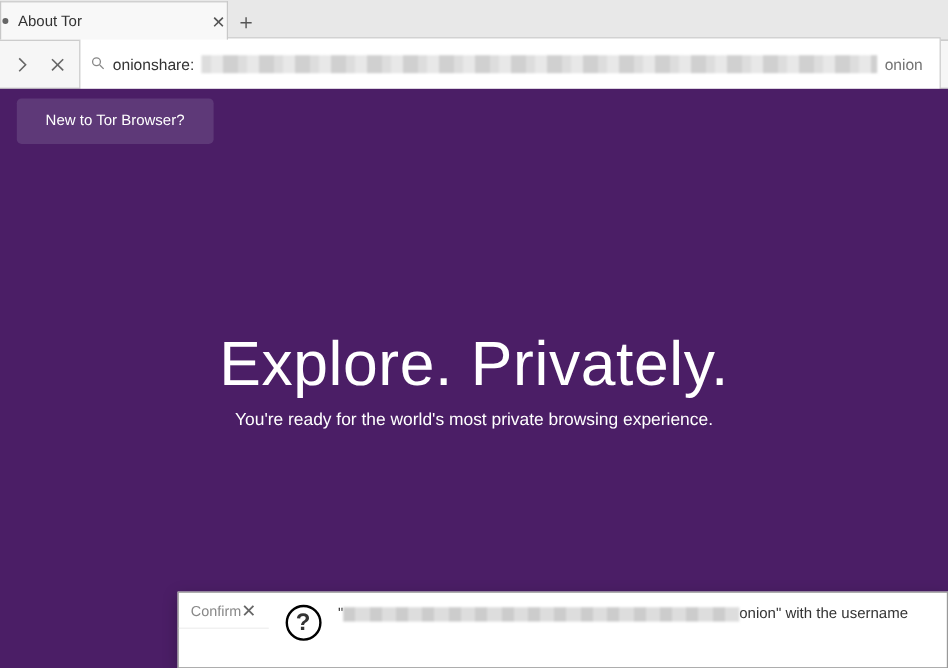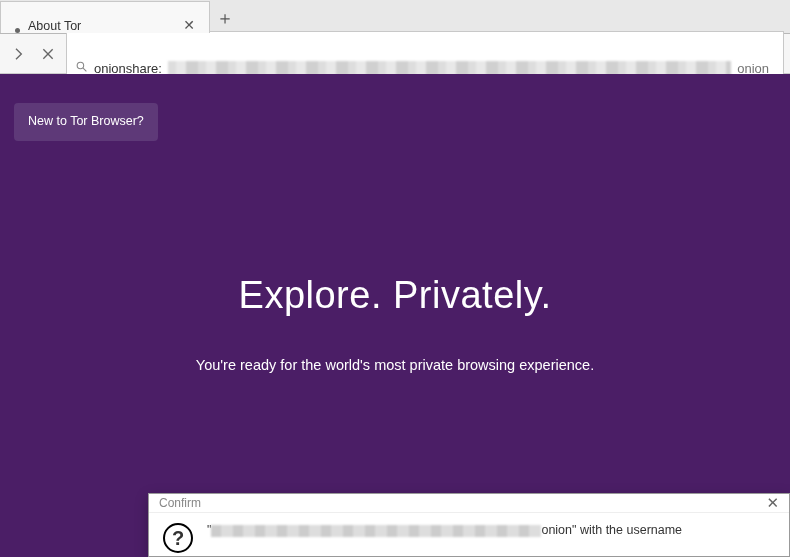--- a/index.html
+++ b/index.html
@@ -1,35 +1,35 @@
 <!DOCTYPE html>
 <html><head>
 <meta charset="utf-8">
 <style>
 *{margin:0;padding:0;box-sizing:border-box;font-family:"Segoe UI",Arial,sans-serif}
 body{width:790px;height:557px;overflow:hidden;background:#f0f0f0;position:relative}
 .tabbar{height:34px;background:#e8e8e8;display:flex;align-items:flex-end;border-bottom:1px solid #b8b8b8}
-.tab{height:32px;width:210px;background:#f8f8f8;border:1px solid #c8c8c8;border-bottom:none;display:flex;align-items:flex-end;padding:0 14px;font-size:12.5px;color:#333;position:relative}
+.tab{height:32px;width:190px;background:#f8f8f8;border:1px solid #c8c8c8;border-bottom:none;display:flex;align-items:center;padding:0 1px;font-size:12.5px;color:#333;position:relative}
 .tab .dot{width:5px;height:5px;border-radius:50%;background:#666;margin-right:8px}
 .tab .close{margin-left:auto;color:#555;font-size:14px;cursor:pointer}
 .newtab{width:30px;height:30px;display:flex;align-items:center;justify-content:center;color:#555;font-size:18px;cursor:pointer}
 .toolbar{height:40px;background:#f6f6f6;display:flex;align-items:center;padding:0 6px;gap:6px;border-bottom:1px solid #ccc}
 .navbtn{width:24px;height:24px;display:flex;align-items:center;justify-content:center;color:#555}
 .navbtn svg{width:16px;height:16px;stroke:#666;stroke-width:2;fill:none}
-.urlbar{flex:1;height:46px;background:#fff;border:1px solid #c8c8c8;display:flex;align-items:flex-end;padding:0 8px;gap:6px;font-size:13px;color:#333}
+.urlbar{flex:1;height:46px;background:#fff;border:1px solid #c8c8c8;display:flex;align-items:center;padding:0 8px;gap:6px;font-size:13px;color:#333}
 .urlbar .sicon svg{width:13px;height:13px;stroke:#888;stroke-width:2;fill:none}
 .url-pre{color:#333}
 .url-blur{flex:1;height:15px;background:repeating-linear-gradient(90deg,#ddd 0 8px,#e8e8e8 8px 18px,#d0d0d0 18px 30px);filter:blur(1px)}
 .url-suf{color:#737373;padding-right:6px}
 .content{position:absolute;top:74px;left:0;right:0;bottom:0;background:#4b1e66}
-.tooltip{position:absolute;top:29px;left:14px;background:#5e3978;color:#fff;font-size:12.5px;padding:10px 14px;border-radius:4px;text-align:center;line-height:1.4}
+.tooltip{position:absolute;top:8px;left:14px;background:#5e3978;color:#fff;font-size:12.5px;padding:10px 24px;border-radius:4px;text-align:center;line-height:1.4}
 .hero{position:absolute;top:200px;left:0;right:0;text-align:center;color:#fff}
-.hero h1{font-size:38px;font-weight:400;margin-bottom:40px;letter-spacing:.5px}
+.hero h1{font-size:52px;font-weight:400;margin-bottom:8px;letter-spacing:.5px}
 .hero p{font-size:14.5px;font-weight:400}
-.dialog{position:absolute;left:148px;right:0;bottom:0;top:419px;background:#fff;border:1px solid #999;box-shadow:0 4px 12px rgba(0,0,0,.25);display:flex;flex-direction:column}
+.dialog{position:absolute;left:148px;right:0;bottom:0;top:419px;background:#fff;border:1px solid #999;box-shadow:0 4px 12px rgba(0,0,0,.25);display:flex;}
 .dlg-head{height:30px;display:flex;align-items:center;padding:0 10px;font-size:12px;color:#888;border-bottom:1px solid #eee}
 .dlg-close{margin-left:auto;color:#666;font-size:15px;cursor:pointer}
 .dlg-body{flex:1;display:flex;padding:8px 14px;gap:14px;font-size:12.5px;color:#333;line-height:1.5}
 .qicon{width:30px;height:30px;border:2.5px solid #000;border-radius:50%;display:flex;align-items:center;justify-content:center;font-size:20px;font-weight:bold;flex-shrink:0;margin-top:2px}
 .msg{flex:1}
 .msg-blur{display:inline-block;width:330px;height:12px;background:repeating-linear-gradient(90deg,#ccc 0 10px,#ddd 10px 22px);filter:blur(1px);vertical-align:middle}
 </style>
 </head>
 <body>
 

